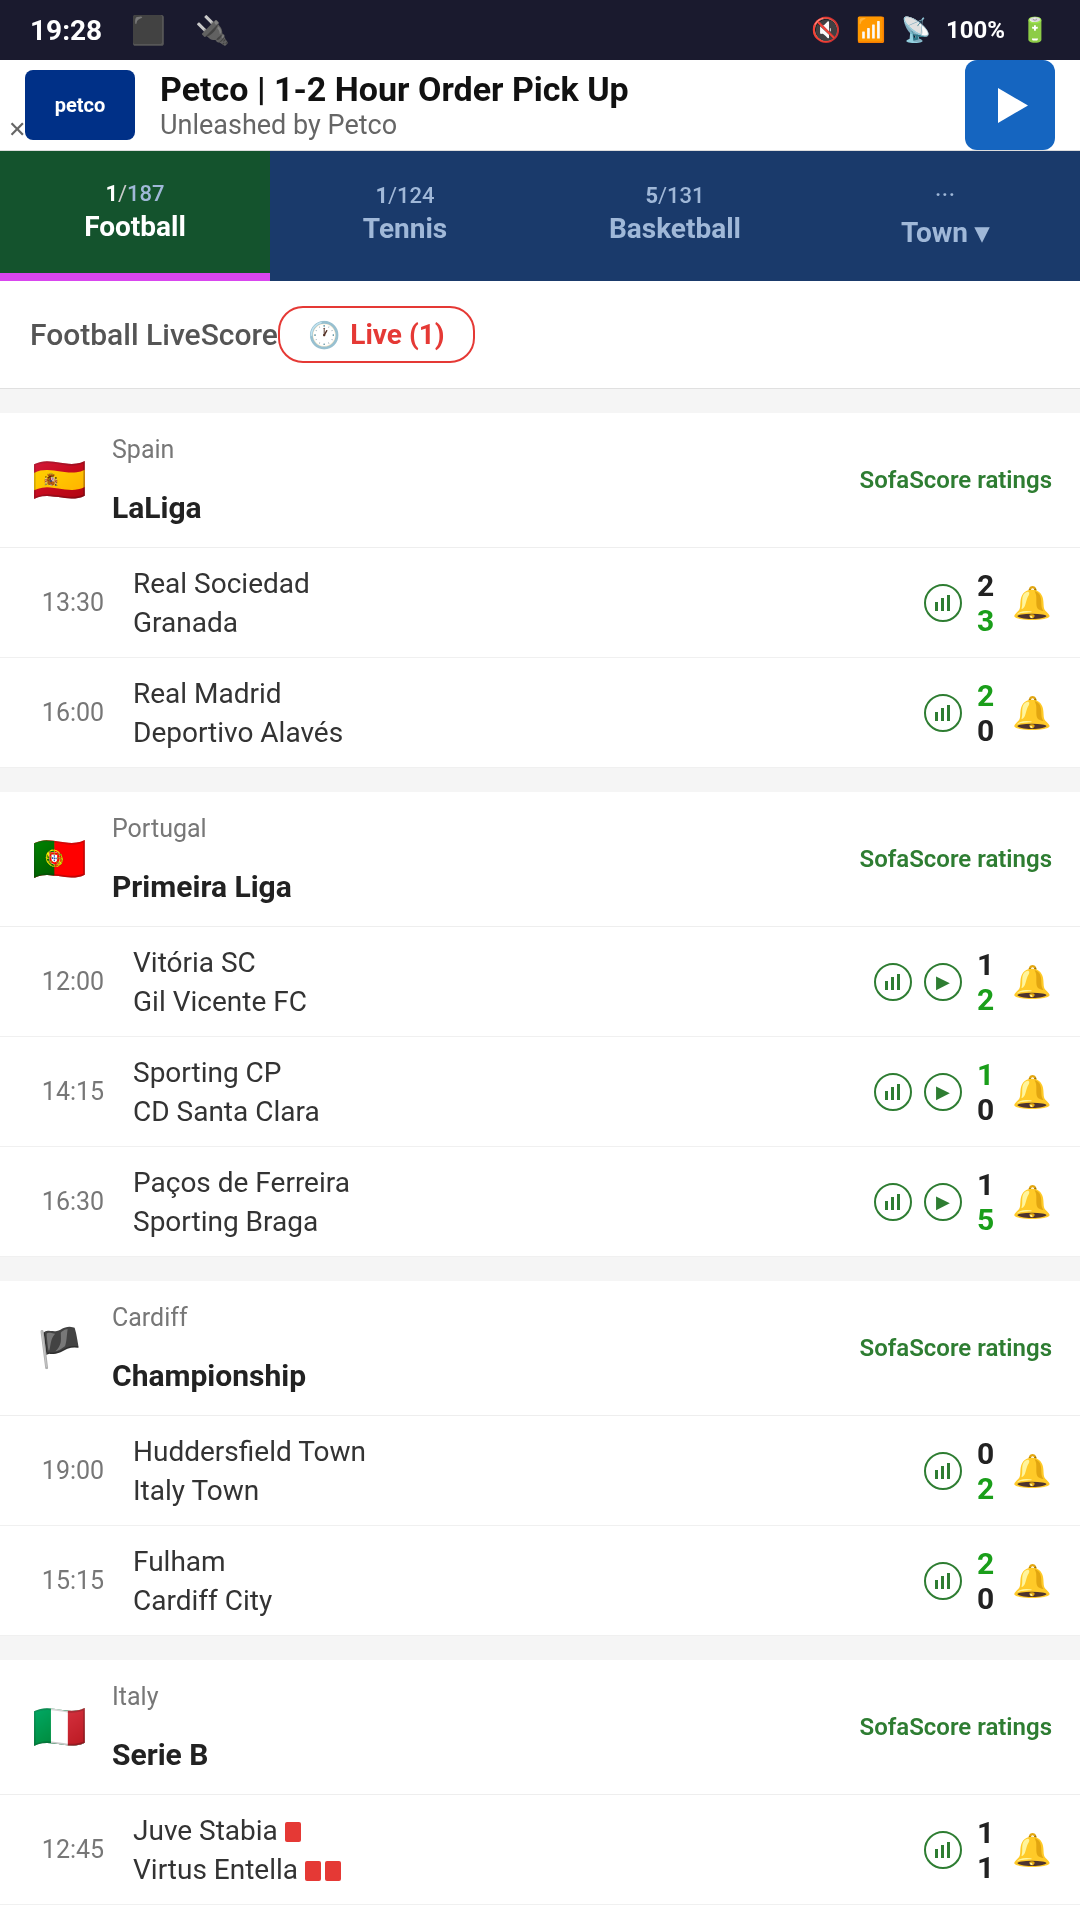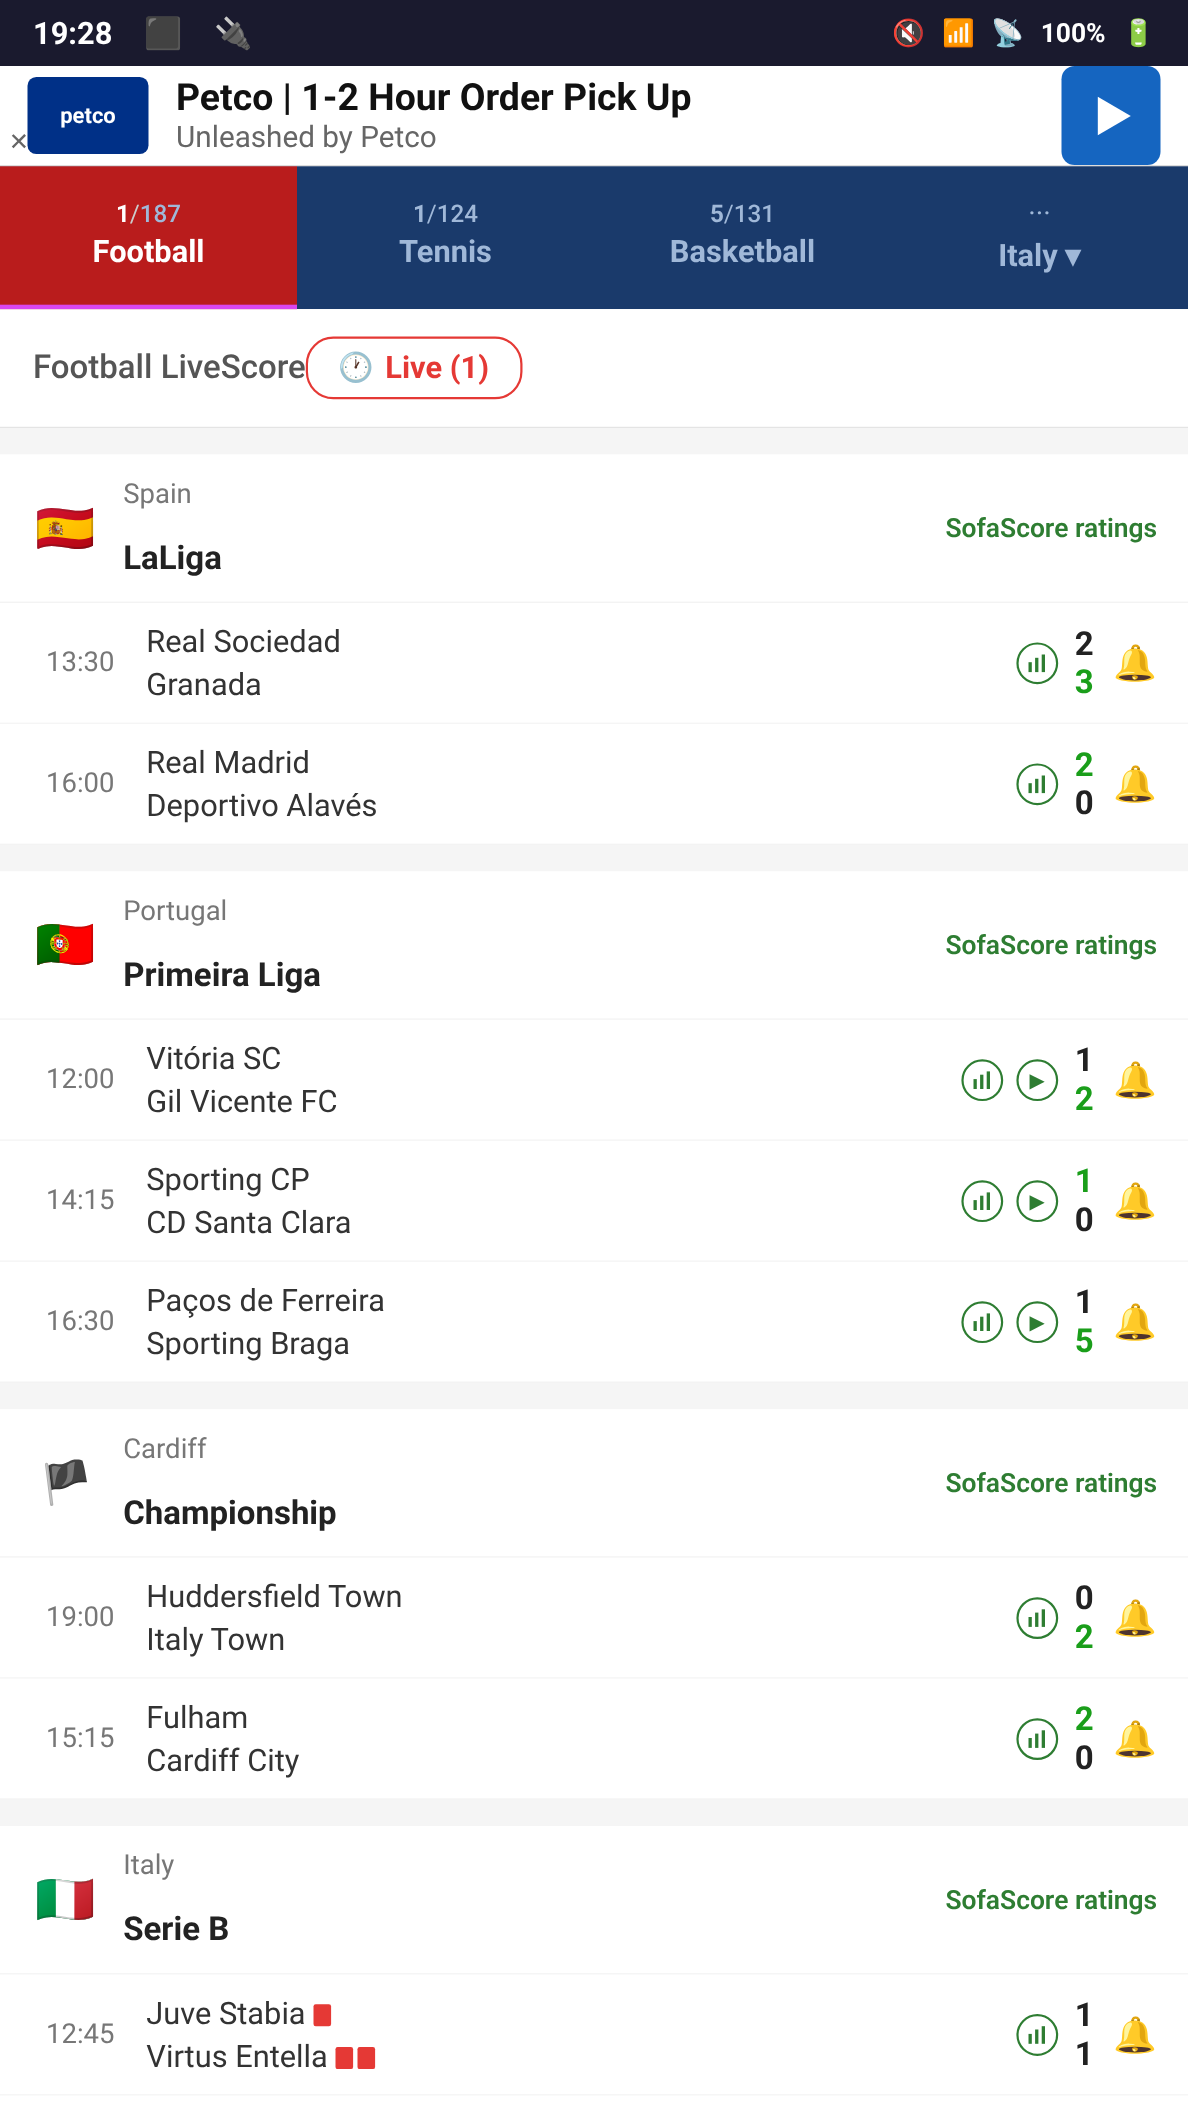--- a/index.html
+++ b/index.html
@@ -75,23 +75,23 @@
       display: flex;
       flex-direction: column;
       align-items: center;
       justify-content: center;
       color: #a0b8d8;
       cursor: pointer;
       border-bottom: 4px solid transparent;
       padding: 10px 5px;
     }
     .nav-tab.active {
-      background: #b91c1c;
+      background: #14532d;
       color: white;
-      border-bottom: 4px solid #d946ef;
+      border-bottom: 8px solid #d946ef;
     }
     .nav-tab-count { font-size: 22px; font-weight: 500; }
     .nav-tab-count .slash { color: #a0b8d8; font-weight: normal; }
     .nav-tab.active .slash { color: #ccc; }
     .nav-tab-label { font-size: 28px; font-weight: bold; margin-top: 4px; }
     .nav-tab-dots { font-size: 26px; margin-bottom: 2px; }
 
     
     .section-header {
       background: white;
@@ -234,21 +234,21 @@
     <div class="nav-tab-label">Tennis</div>
   </div>
   <div class="nav-tab">
     <div class="nav-tab-count">
       <span style="font-weight:bold;color:#a0b8d8;">5</span><span class="slash">/</span><span style="color:#a0b8d8;">131</span>
     </div>
     <div class="nav-tab-label">Basketball</div>
   </div>
   <div class="nav-tab">
     <div class="nav-tab-dots">···</div>
-    <div class="nav-tab-label">Italy ▾</div>
+    <div class="nav-tab-label">Town ▾</div>
   </div>
 </div>
 
 <div class="section-header">
   <span class="section-title">Football LiveScore</span>
   <div class="live-badge">
     <span class="live-clock">🕐</span>
     <span>Live (1)</span>
   </div>
 </div>

